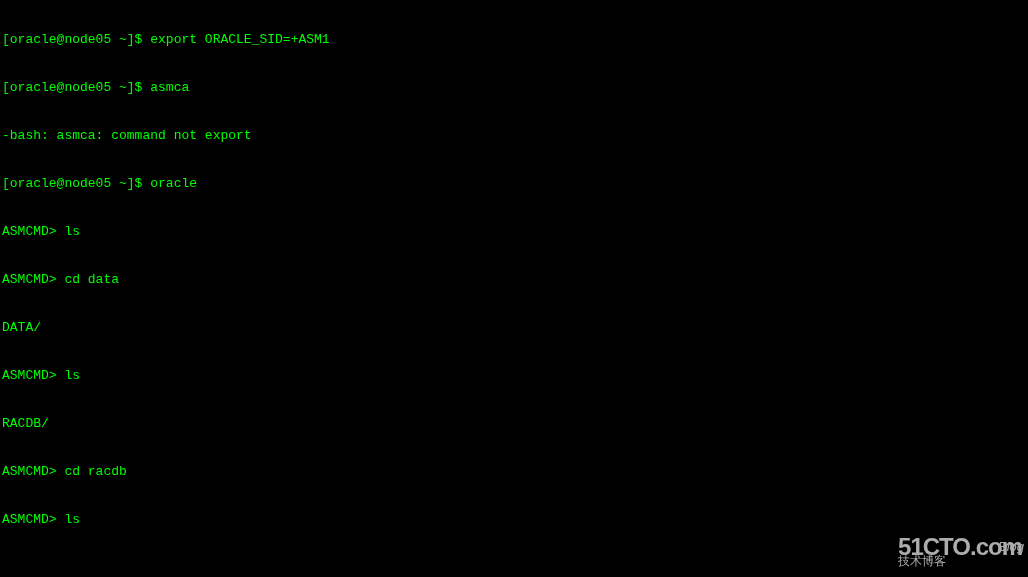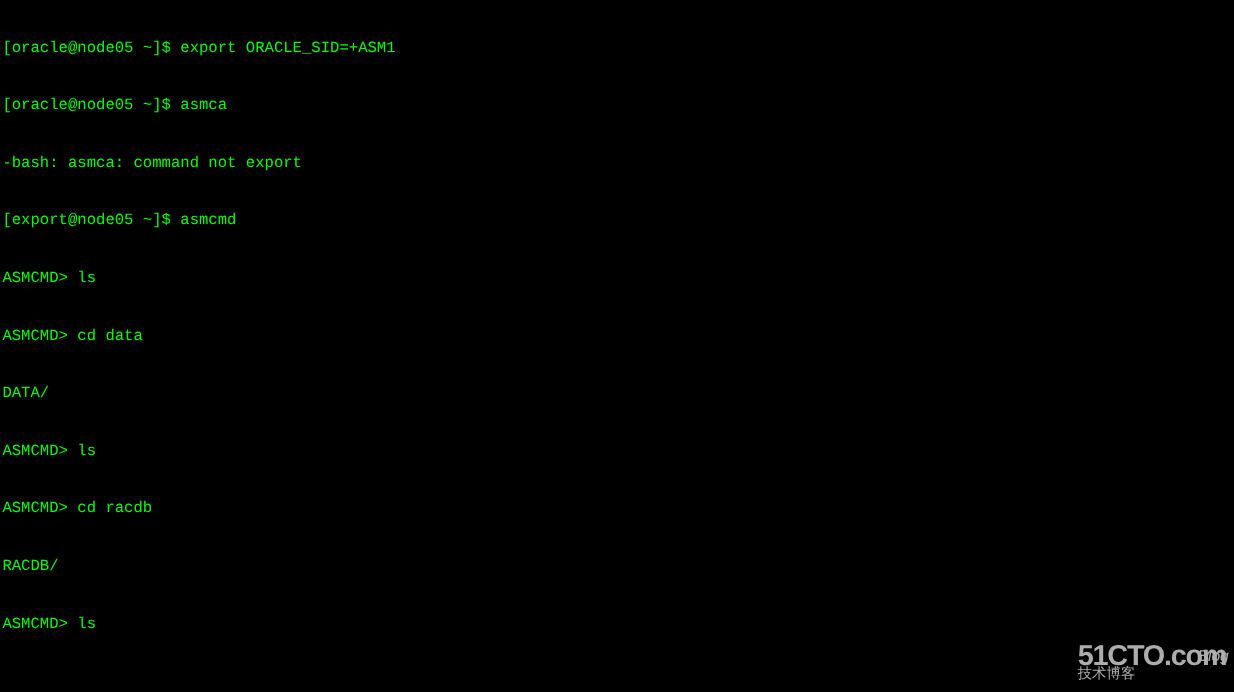--- a/index.html
+++ b/index.html
@@ -53,27 +53,27 @@
       bottom: 14px;
     }
   </style>
 </head>
 <body>
 
 <div class="terminal">
   <span class="line">[oracle@node05 ~]$ export ORACLE_SID=+ASM1</span>
   <span class="line">[oracle@node05 ~]$ asmca</span>
   <span class="line">-bash: asmca: command not export</span>
-  <span class="line">[export@node05 ~]$ asmcmd</span>
+  <span class="line">[oracle@node05 ~]$ oracle</span>
   <span class="line">ASMCMD&gt; ls</span>
   <span class="line">ASMCMD&gt; cd data</span>
   <span class="line">DATA/</span>
   <span class="line">ASMCMD&gt; ls</span>
+  <span class="line">RACDB/</span>
   <span class="line">ASMCMD&gt; cd racdb</span>
-  <span class="line">RACDB/</span>
   <span class="line">ASMCMD&gt; ls</span>
   
   
   
   
   
   
   
   
   

